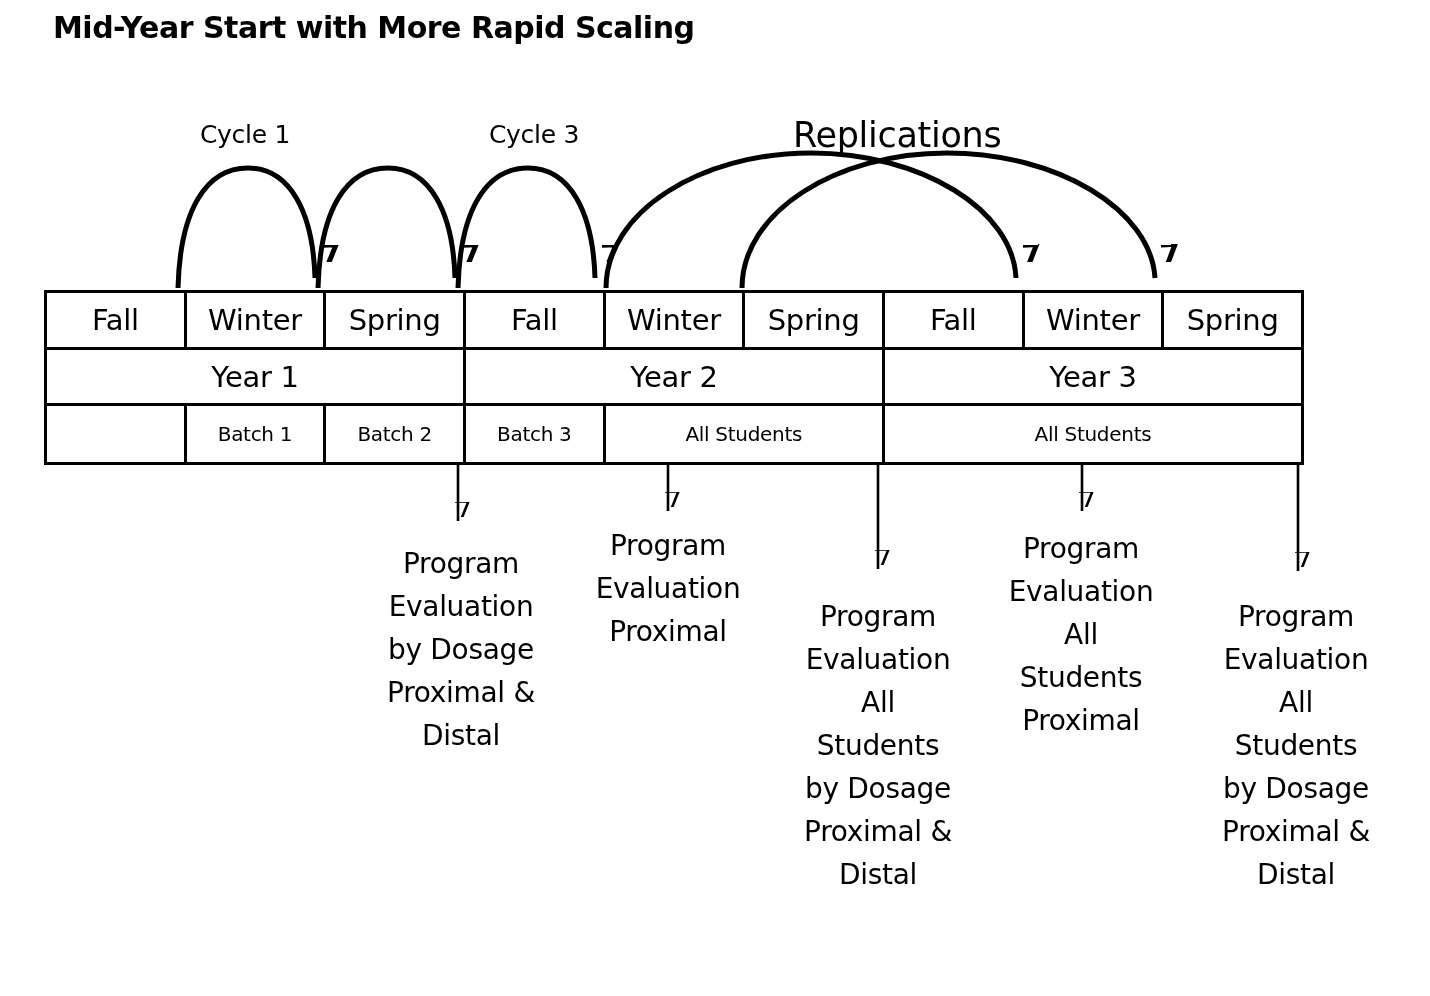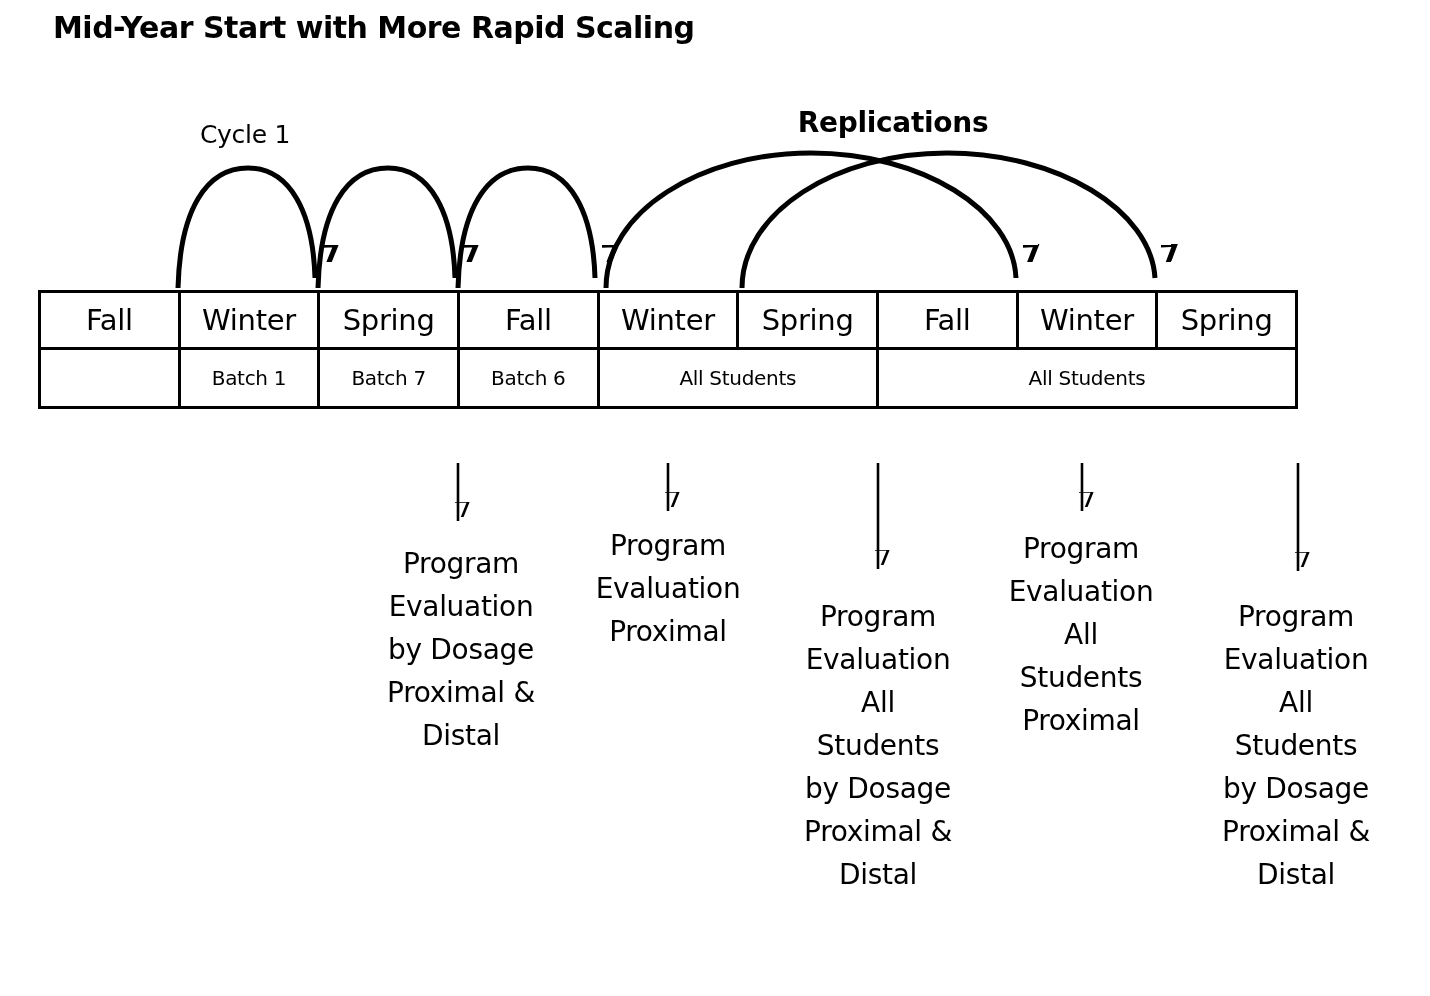--- a/index.html
+++ b/index.html
@@ -21,30 +21,30 @@
     font-size:30px;font-weight:600;letter-spacing:-0.5px;
     white-space:nowrap;
   }
   .arc-label{
     position:absolute;top:120px;width:200px;
     font-size:25px;text-align:center;white-space:nowrap;
   }
   .arc-label.cycle1{left:145px;}
   .arc-label.cycle2{left:291px;}
   .arc-label.cycle3{left:434px;}
-  .arc-label.replications{left:793px;top:106px;font-size:28px;font-weight:bold;}
+  .arc-label.replications{left:793px;top:115px;font-size:35px;}
   svg.overlay{
     position:absolute;left:0;top:0;width:1430px;height:996px;
     pointer-events:none;
   }
   svg.overlay path{stroke:var(--ink);fill:none;}
   .arc{stroke-width:5px;}
   .drop{stroke-width:2.6px;}
   table.sched{
-    position:absolute;left:38px;top:290px;
+    position:absolute;left:44px;top:290px;
     width:1260px;border-collapse:collapse;table-layout:fixed;
   }
   table.sched td{
     border:3px solid var(--ink);
     text-align:center;vertical-align:middle;
     padding:0;white-space:nowrap;overflow:hidden;
   }
   tr.row-seasons td{height:54px;font-size:29px;}
   tr.row-years td{height:53px;font-size:29px;}
   tr.row-batches td{height:56px;font-size:20px;}
@@ -59,40 +59,46 @@
   .eval-note.n5{left:1196px;top:595px;}
 </style>
 </head>
 <body>
 
 <div class="canvas">
 
   <div class="title">Mid-Year Start with More Rapid Scaling</div>
 
   <div class="arc-label cycle1">Cycle 1</div>
+  <div class="arc-label cycle3">Cycle 3</div>
   <div class="arc-label replications">Replications</div>
 
   <table class="sched">
     <tbody>
         <tr class="row-seasons">
           <td colspan="1">Fall</td>
           <td colspan="1">Winter</td>
           <td colspan="1">Spring</td>
           <td colspan="1">Fall</td>
           <td colspan="1">Winter</td>
           <td colspan="1">Spring</td>
           <td colspan="1">Fall</td>
           <td colspan="1">Winter</td>
           <td colspan="1">Spring</td>
         </tr>
+        <tr class="row-years">
+          <td colspan="3">Year 1</td>
+          <td colspan="3">Year 2</td>
+          <td colspan="3">Year 3</td>
+        </tr>
         <tr class="row-batches">
           <td colspan="1"></td>
           <td colspan="1">Batch 1</td>
-          <td colspan="1">Batch 7</td>
-          <td colspan="1">Batch 6</td>
+          <td colspan="1">Batch 2</td>
+          <td colspan="1">Batch 3</td>
           <td colspan="2">All Students</td>
           <td colspan="3">All Students</td>
         </tr>
       </tbody>
   </table>
 
   <div class="eval-note n1">
       <div>Program</div>
       <div>Evaluation</div>
       <div>by Dosage</div>

